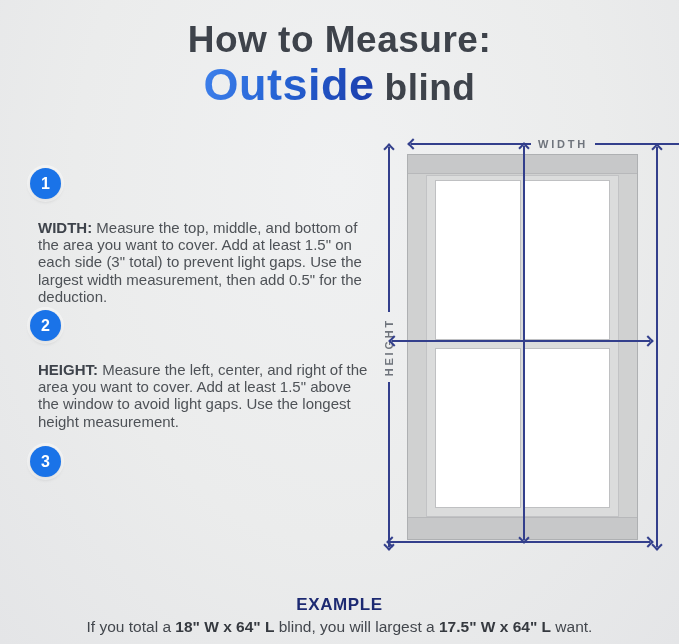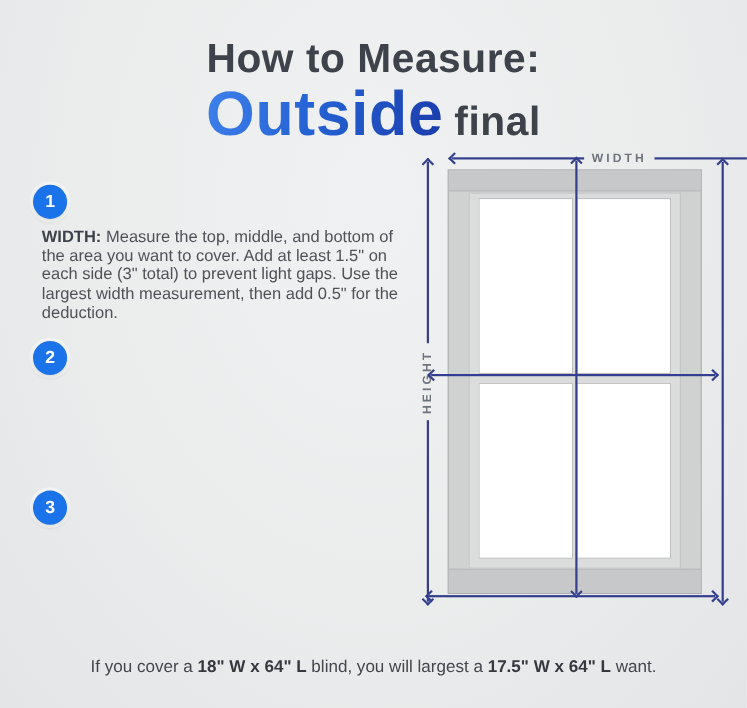--- a/index.html
+++ b/index.html
@@ -1,37 +1,37 @@
 <!DOCTYPE html>
 <html><head>
 <meta charset="utf-8">
 <style>
   html,body{margin:0;padding:0;}
   body{font-family:"Liberation Sans","DejaVu Sans",sans-serif;}
   #canvas{position:relative;width:679px;height:644px;overflow:hidden;
     background:radial-gradient(ellipse at 50% 28%, #f0f1f2 0%, #ebecec 55%, #e4e5e7 100%);}
 
   
-  .header{position:absolute;top:33px;left:0;right:0;text-align:center;line-height:1.08;}
+  .header{position:absolute;top:20px;left:0;right:0;text-align:center;line-height:1.08;}
   .title-line1{font-size:37px;font-weight:600;color:#3e434b;letter-spacing:0.5px;}
   .title-line2{margin-top:1px;}
-  .emphasis{font-size:57px;font-weight:700;letter-spacing:0.5px;color:#2457c5;}
+  .emphasis{font-size:45px;font-weight:700;letter-spacing:0.5px;color:#2457c5;}
   @supports (-webkit-background-clip: text){
     .emphasis{background:linear-gradient(105deg,#3b7de9 5%,#2563d4 45%,#1c3fae 95%);
       -webkit-background-clip:text;background-clip:text;color:transparent;}
   }
   .title-suffix{font-size:37px;font-weight:600;color:#3e434b;margin-left:10px;letter-spacing:0.5px;}
 
   
   .step{position:absolute;left:30px;width:348px;}
   .step1{top:168px;} .step2{top:310px;} .step3{top:446px;}
   .step-badge{width:31px;height:31px;border-radius:50%;background:#1a73e8;color:#fff;
     font-size:16px;font-weight:700;display:flex;align-items:center;justify-content:center;
     box-shadow:0 0 0 3px rgba(255,255,255,0.45), 0 2px 4px rgba(0,0,0,0.18);}
-  .step-text{margin:8px 0 0 8px;width:338px;font-size:15px;line-height:17.2px;color:#4e5257;}
+  .step-text{margin:20px 0 0 8px;width:338px;font-size:15px;line-height:17.2px;color:#4e5257;}
   .step-label{font-weight:700;color:#3e434b;}
 
   
   .diagram{position:absolute;left:380px;top:135px;width:288px;height:432px;}
   .window{position:absolute;left:27px;top:19px;width:231px;height:386px;
     background:#d0d1d1;border:1px solid #aeb0b2;z-index:1;box-sizing:border-box;}
   .band-top{position:absolute;left:0;right:0;top:0;height:18px;background:#c7c8c9;border-bottom:1px solid #b7b8ba;}
   .band-bottom{position:absolute;left:0;right:0;bottom:0;height:21px;background:#c7c8c9;border-top:1px solid #b7b8ba;}
   .sash{position:absolute;left:18px;right:18px;top:20px;bottom:22px;background:#dbdcdc;border:1px solid #c2c3c5;}
   .panes{position:absolute;left:8px;right:8px;top:4px;bottom:8px;display:grid;
@@ -67,31 +67,32 @@
   .example-text b{font-weight:700;color:#35393f;}
 </style>
 </head>
 <body>
 
 <div id="canvas">
 
   <div class="header">
     <div class="title-line1">How to Measure:</div>
     <div class="title-line2">
-      <span class="emphasis">Outside</span><span class="title-suffix">final</span>
+      <span class="emphasis">Outside</span><span class="title-suffix">blind</span>
     </div>
   </div>
 
   <div class="step step1">
     <div class="step-badge">1</div>
     <p class="step-text"><span class="step-label">WIDTH:</span><span> Measure the top, middle, and bottom of the area you want to cover. Add at least 1.5" on each side (3" total) to prevent light gaps. Use the largest width measurement, then add 0.5" for the deduction.</span></p>
   </div>
 
   <div class="step step2">
     <div class="step-badge">2</div>
+    <p class="step-text"><span class="step-label">HEIGHT:</span><span> Measure the left, center, and right of the area you want to cover. Add at least 1.5" above the window to avoid light gaps. Use the longest height measurement.</span></p>
   </div>
 
   <div class="step step3">
     <div class="step-badge">3</div>
   </div>
 
   <div class="diagram">
 
     <div class="window">
       <div class="band-top"></div>
@@ -142,16 +143,17 @@
 
     <div class="mline h line-center-h">
       <span class="chev left"></span>
       <span class="seg"></span>
       <span class="chev right"></span>
     </div>
 
   </div>
 
   <div class="example">
-    <div class="example-text"><span>If you cover a </span><b>18" W x 64" L</b><span> blind, you will largest a </span><b>17.5" W x 64" L</b><span> want.</span></div>
+    <div class="example-heading">EXAMPLE</div>
+    <div class="example-text"><span>If you total a </span><b>18" W x 64" L</b><span> blind, you will largest a </span><b>17.5" W x 64" L</b><span> want.</span></div>
   </div>
 
 </div>
 
 </body></html>

